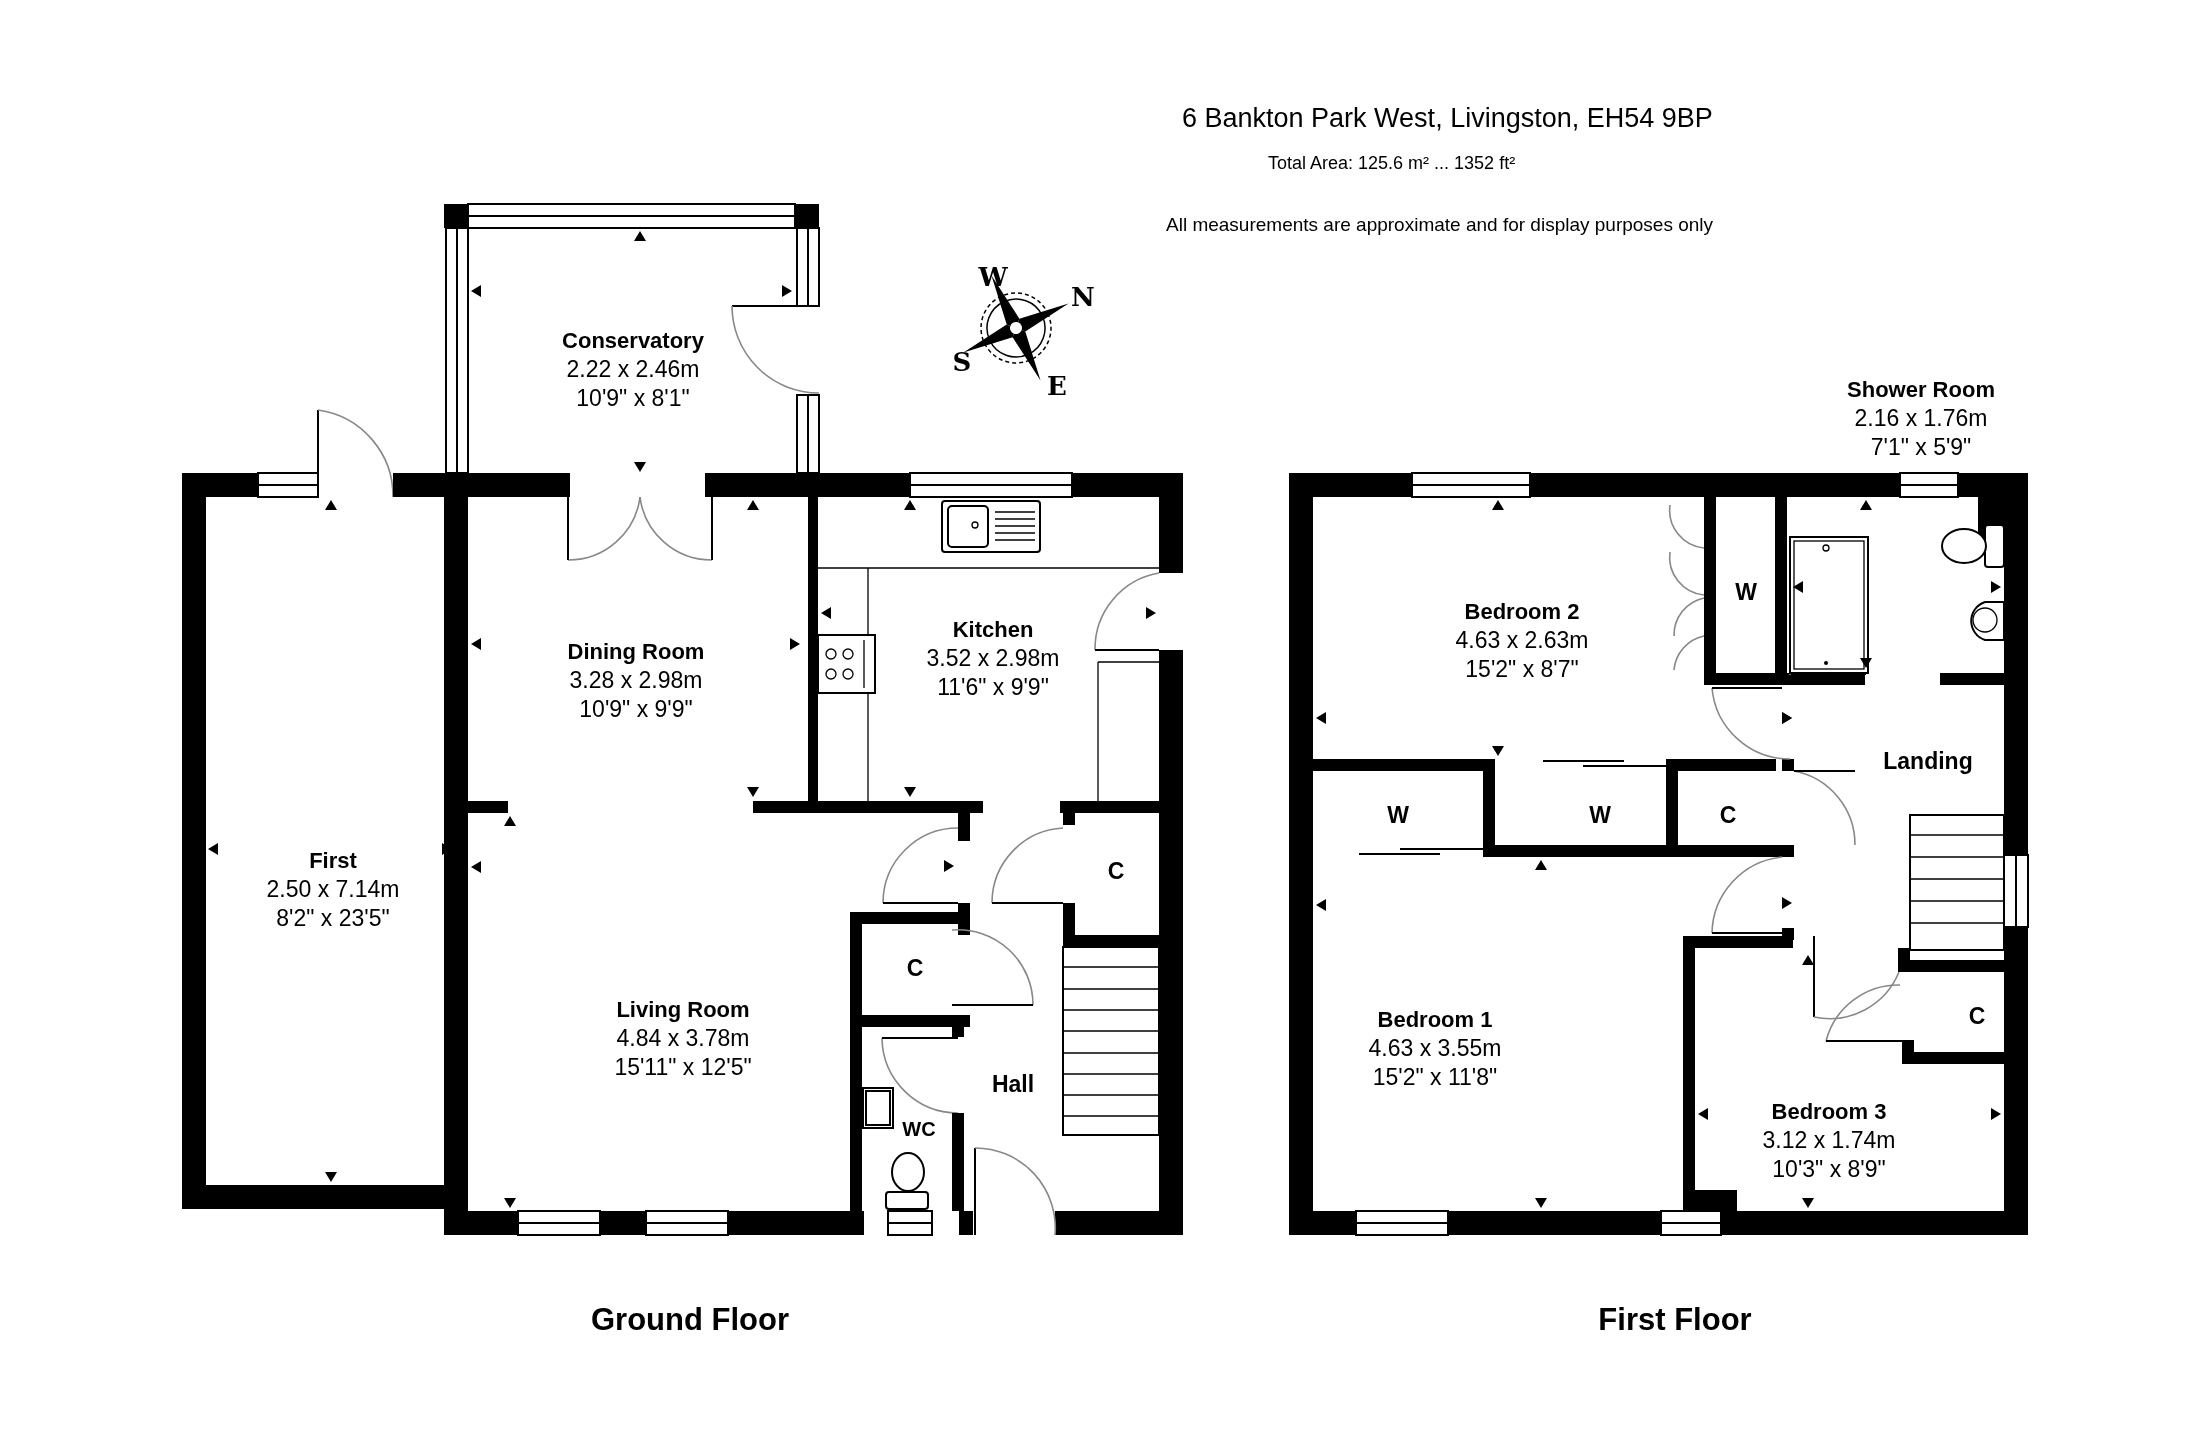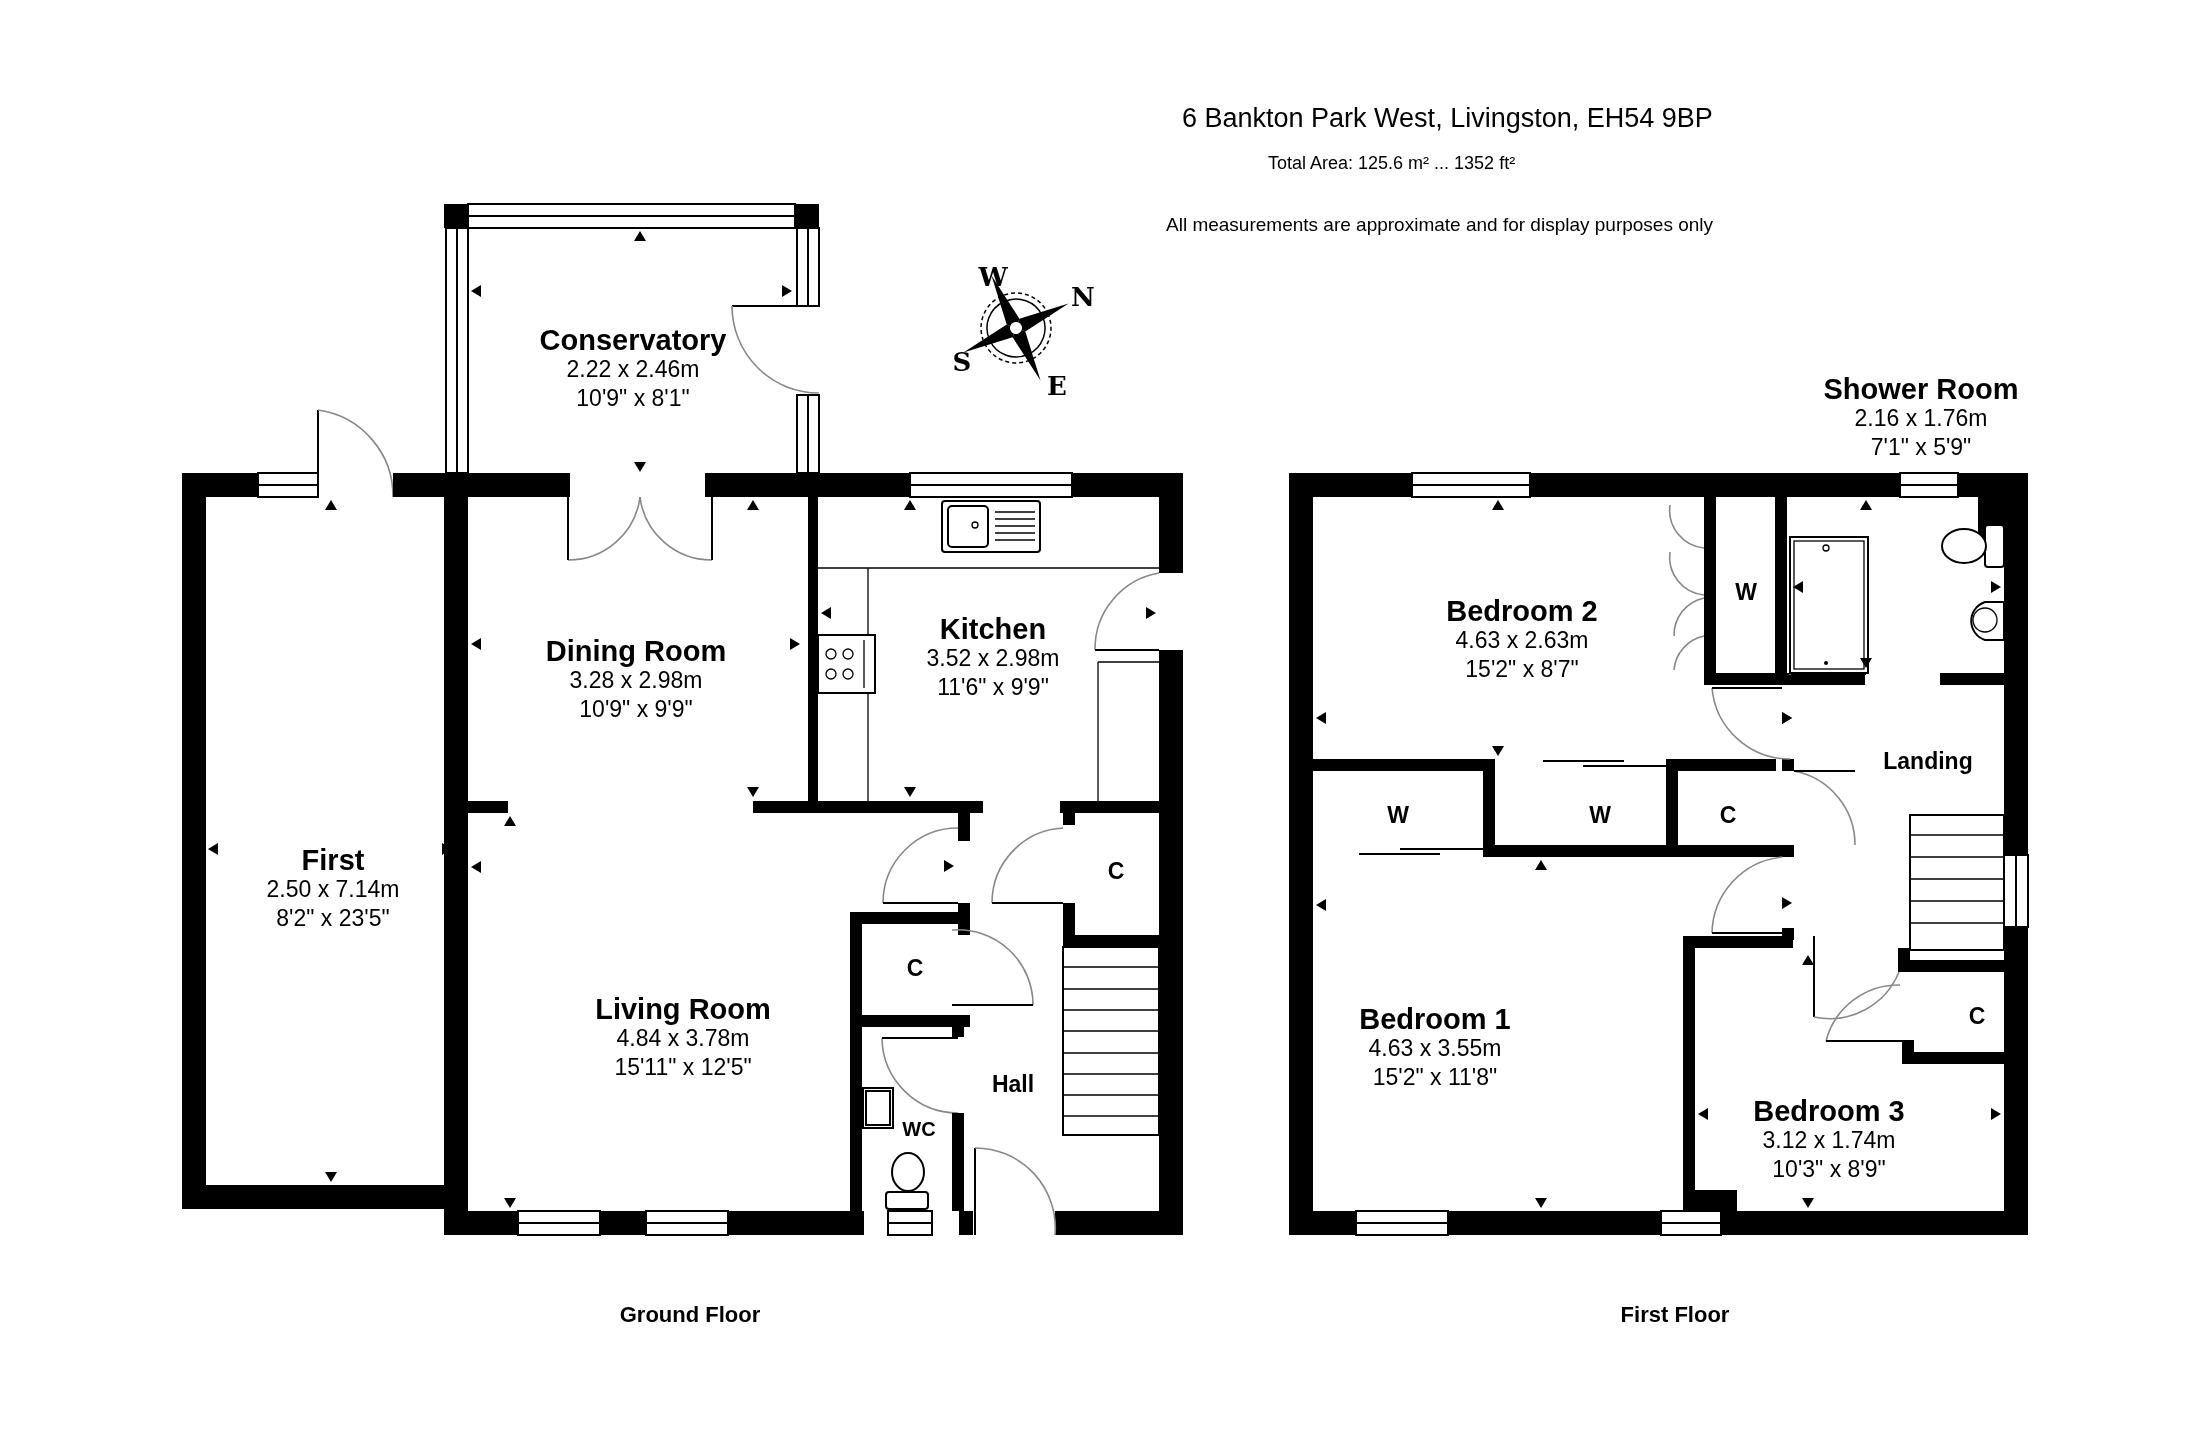--- a/index.html
+++ b/index.html
@@ -4,24 +4,24 @@
 <style>
   html, body { margin:0; padding:0; background:#ffffff; }
   body { width:2210px; height:1436px; position:relative; overflow:hidden;
          font-family:"Liberation Sans", sans-serif; color:#000; }
   #plan { position:absolute; left:0; top:0; width:2210px; height:1436px; }
   .txt { position:absolute; text-align:right; white-space:nowrap; line-height:1.15; }
   .hdr-title { font-size:27px; }
   .hdr-area { font-size:18px; }
   .hdr-note { font-size:19px; }
   .room { position:absolute; transform:translateX(-50%); text-align:center; white-space:nowrap; }
-  .room .rname { font-weight:bold; font-size:29px; display:block; line-height:29px; }
+  .room .rname { font-weight:bold; font-size:22px; display:block; line-height:29px; }
   .room .rdim { font-size:23px; display:block; line-height:29px; }
   .lbl { position:absolute; transform:translate(-50%,-50%); font-weight:bold; font-size:23px; white-space:nowrap; }
-  .floor-label { position:absolute; transform:translateX(-50%); font-weight:bold; font-size:22px; white-space:nowrap; }
+  .floor-label { position:absolute; transform:translateX(-50%); font-weight:bold; font-size:31px; white-space:nowrap; }
   .compass-letter { position:absolute; font-family:"DejaVu Serif", serif; font-weight:bold; font-size:26px; transform:translate(-50%,-50%); }
 </style>
 </head>
 <body>
 
 <svg id="plan" viewBox="0 0 2210 1436" xmlns="http://www.w3.org/2000/svg">
   <defs>
     <style>
       .w { fill:#000; }
       .win { fill:#fff; stroke:#000; stroke-width:2; }

